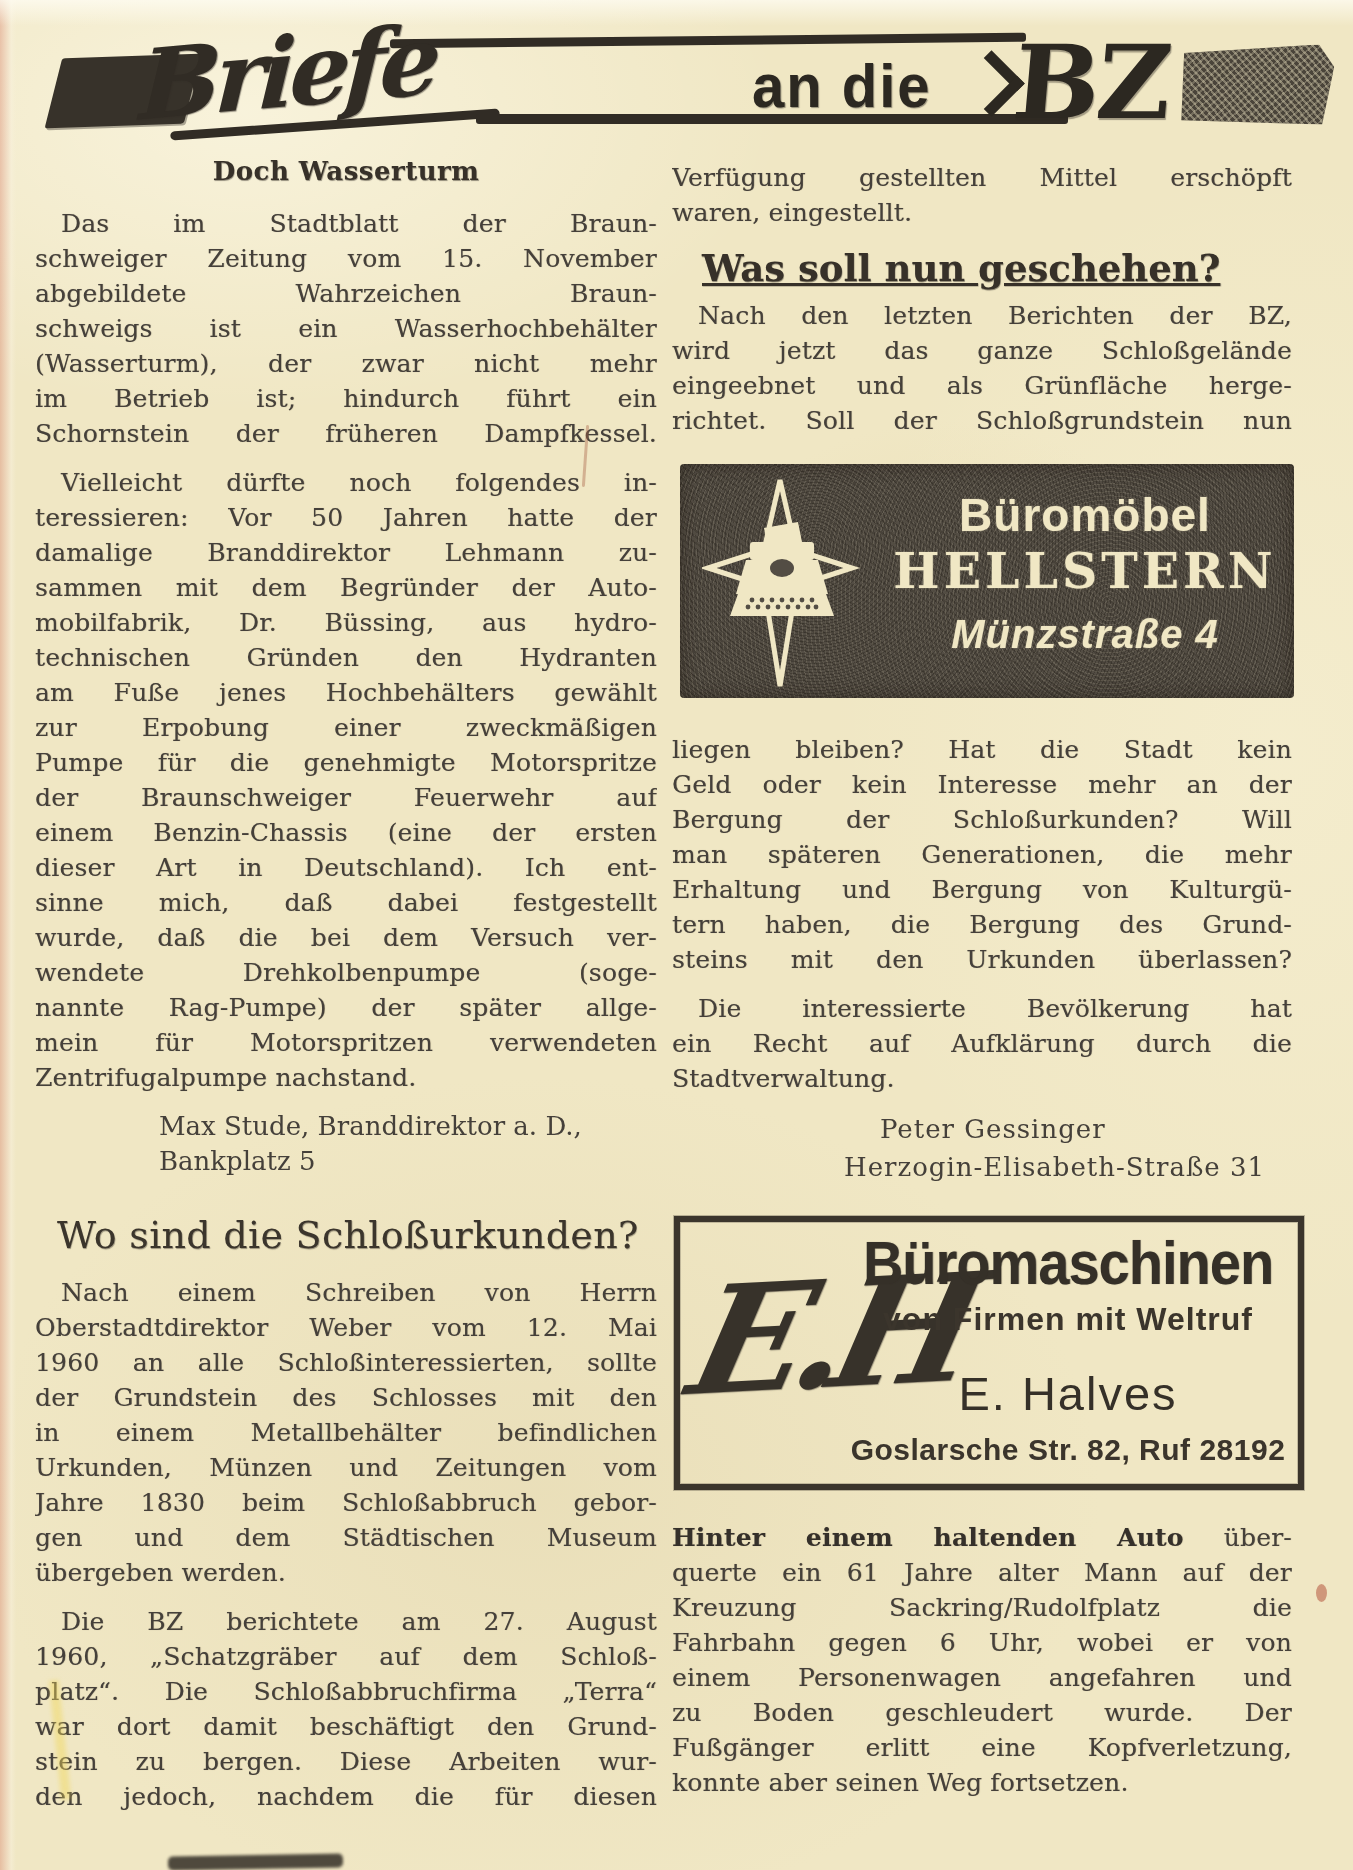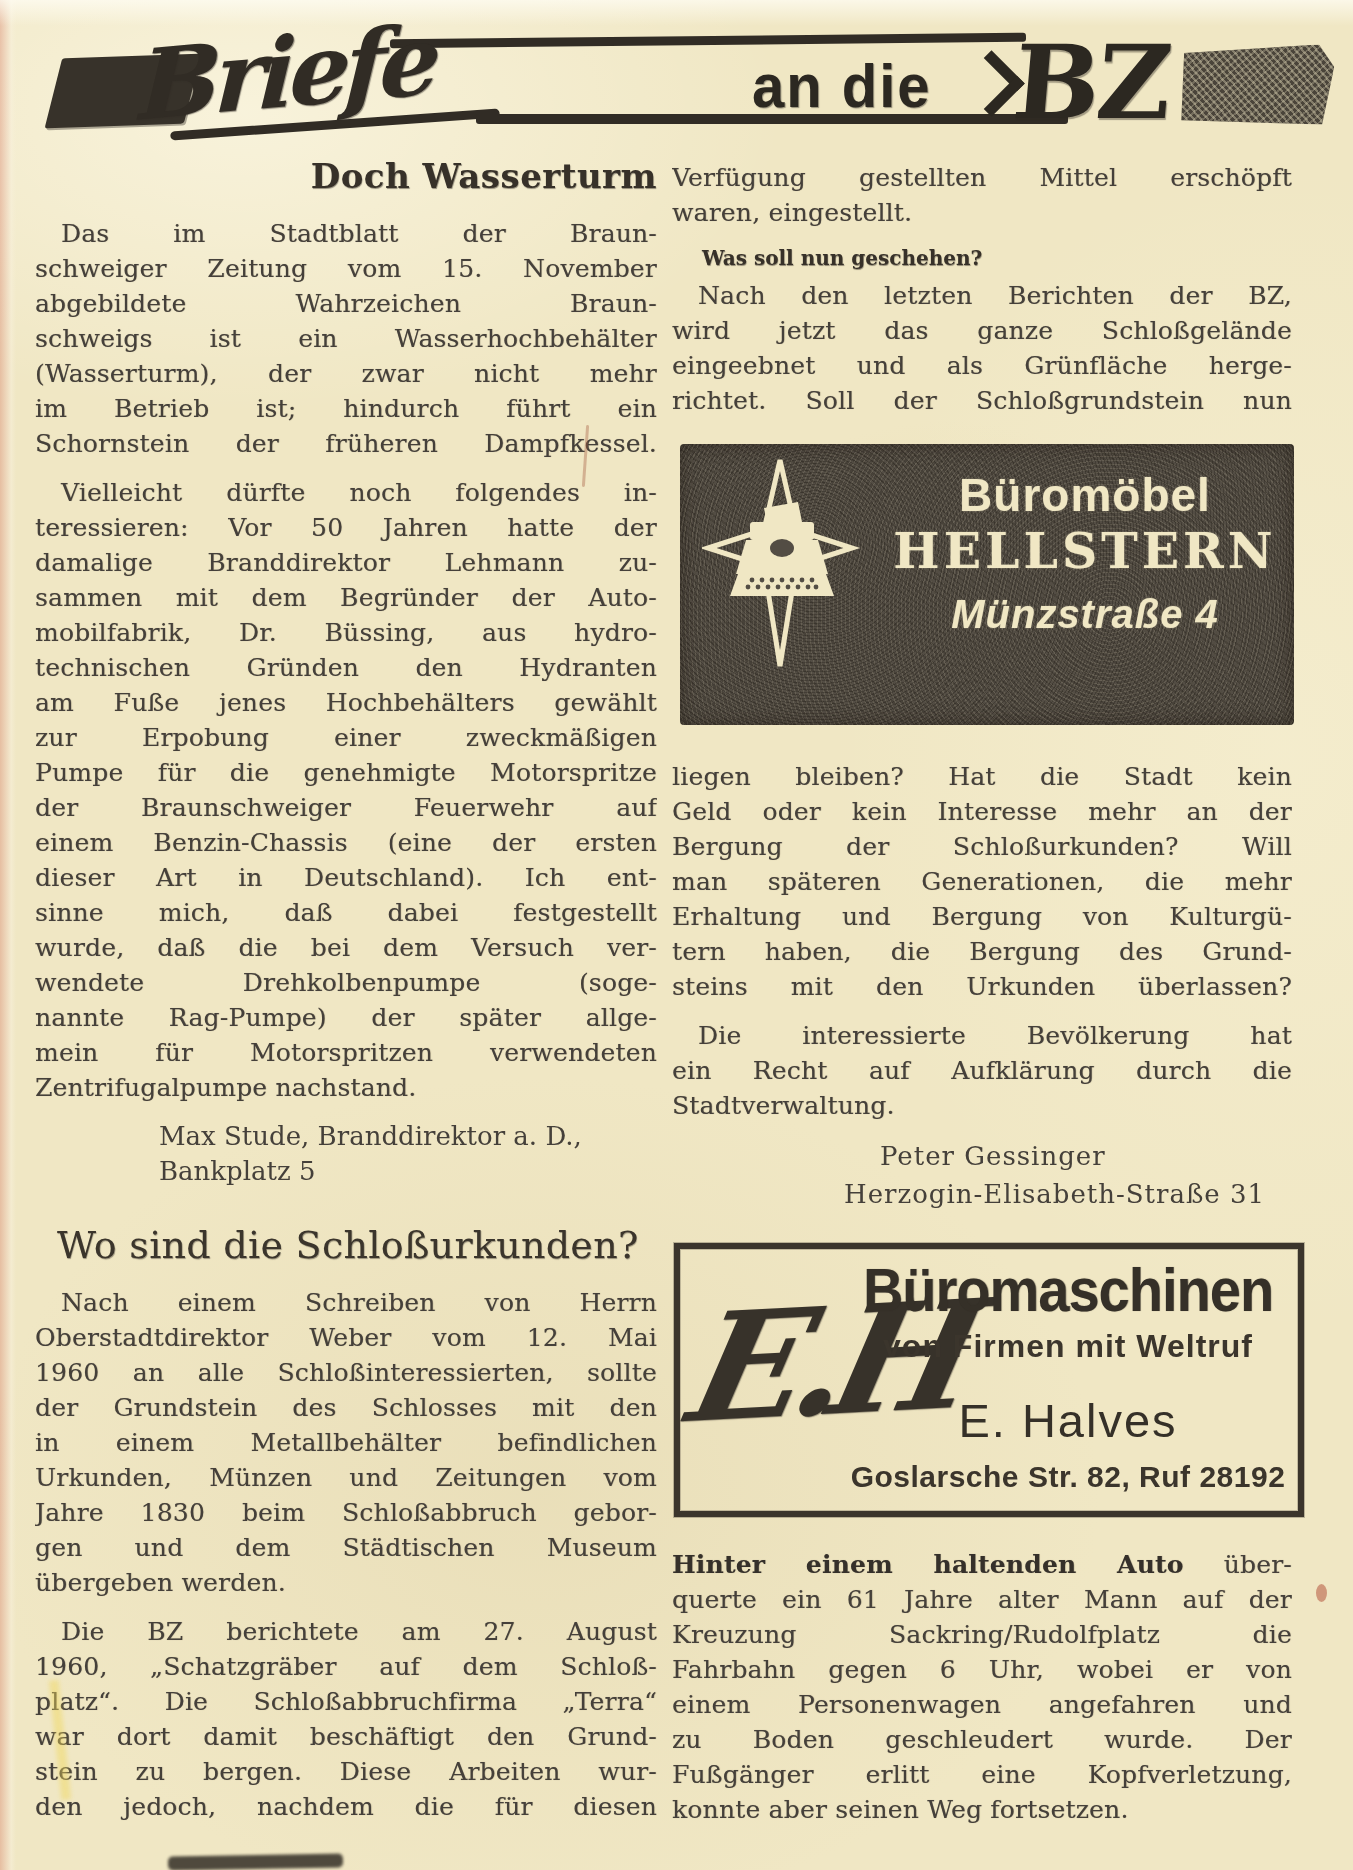--- a/index.html
+++ b/index.html
@@ -49,35 +49,35 @@
     transform:skewX(-7deg) rotate(.5deg); clip-path:polygon(0 12%, 88% 0, 100% 28%, 97% 100%, 4% 96%); }
 
   
   .col { position:absolute; font-size:25px; }
   .col-left  { left:35px;  top:148px; width:622px; }
   .col-right { left:672px; top:160px; width:620px; }
   .tline { height:35px; line-height:35px; text-align:justify; text-align-last:justify; overflow:hidden;
     text-shadow:.4px .4px .7px rgba(74,64,50,.45); letter-spacing:.2px; }
   .para.indent .tline:first-child { text-indent:26px; }
   .para.last-left .tline:last-child { text-align-last:left; }
-  .headline1 { font-size:34px; font-weight:bold; color:#373129; text-align:right; margin:8px 0 20px 0;
+  .headline1 { font-size:26px; font-weight:bold; color:#373129; text-align:center; margin:8px 0 20px 0;
     letter-spacing:.5px; text-shadow:.6px .6px .8px rgba(55,49,41,.5); }
   .headline2 { font-size:38px; color:#3b352c; margin:34px 0 18px 0; padding-left:22px; letter-spacing:.3px;
     text-shadow:.6px .6px .8px rgba(59,53,44,.45); }
-  .subhead { font-size:20px; font-weight:bold; color:#373129; margin:16px 0 8px 0; padding-left:30px;
-    text-shadow:.5px .5px .7px rgba(55,49,41,.5); }
+  .subhead { font-size:37px; font-weight:bold; color:#373129; margin:16px 0 8px 0; padding-left:30px;
+    text-shadow:.5px .5px .7px rgba(55,49,41,.5);text-decoration:underline; }
   .para { margin:0 0 14px 0; }
   .sig { margin:6px 0 0 0; font-size:26px; line-height:35px; }
   .sig-left { padding-left:124px; }
   .sig-right { padding-left:172px; line-height:38px; letter-spacing:1px; }
   .sig-right .sig-line:first-child { padding-left:36px; }
   .lead-bold { font-weight:bold; color:#35302a; }
 
   
-  .ad1 { position:relative; margin:26px 0 34px 8px; width:614px; height:281px; border-radius:4px;
+  .ad1 { position:relative; margin:26px 0 34px 8px; width:614px; height:234px; border-radius:4px;
     background-color:#534d44;
     background-image:
       repeating-radial-gradient(circle at 22% 35%, rgba(20,16,10,.25) 0 1px, rgba(0,0,0,0) 1px 3px),
       repeating-radial-gradient(circle at 70% 60%, rgba(240,231,196,.12) 0 1px, rgba(0,0,0,0) 1px 4px),
       repeating-linear-gradient(35deg, rgba(30,25,18,.22) 0 2px, rgba(0,0,0,0) 2px 5px);
     box-shadow:inset 0 0 18px rgba(25,20,12,.5); color:#f0e7c4; }
   .ad1-logo { position:absolute; left:22px; top:12px; width:170px; height:214px; }
   .ad1-text { position:absolute; left:210px; top:12px; width:390px; text-align:center; }
   .ad1-l1 { font-family:"Liberation Sans",sans-serif; font-weight:bold; font-size:46px; margin-top:12px;
     letter-spacing:1px; text-shadow:0 0 2px rgba(240,231,196,.4); }

